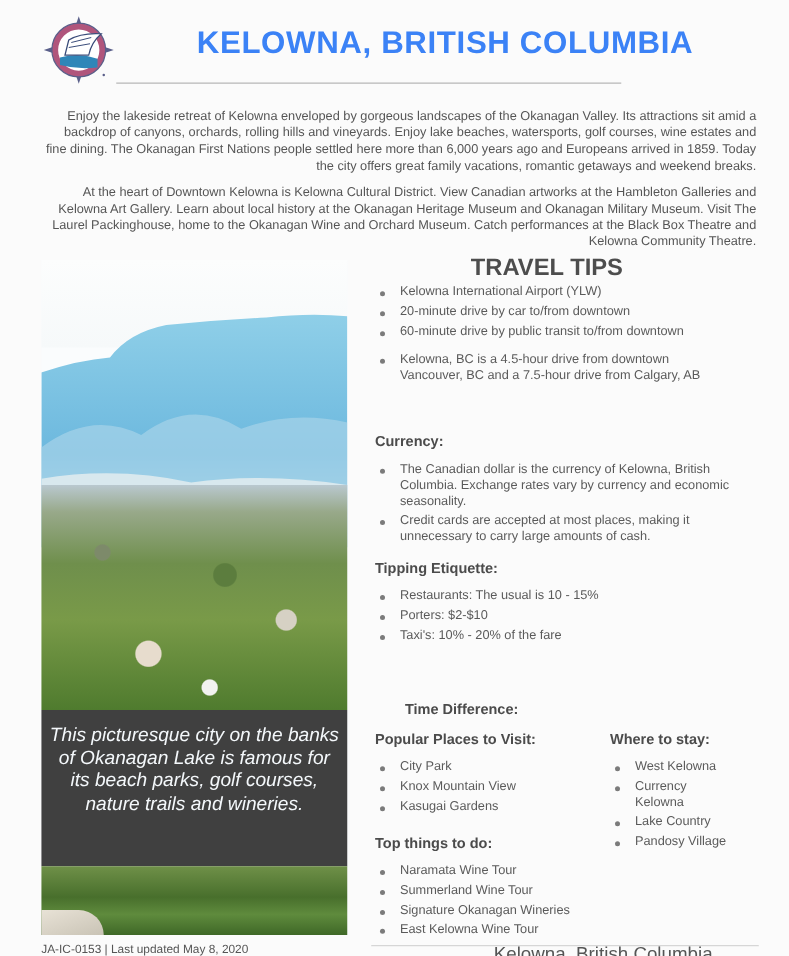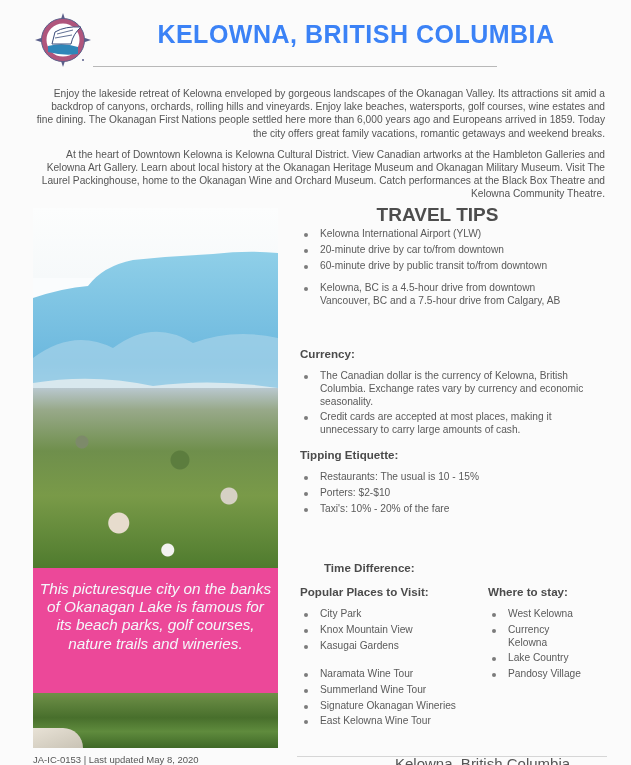--- a/index.html
+++ b/index.html
@@ -19,21 +19,21 @@
          background: linear-gradient(#fcfdfd, #f6f9fa); }
   .mountain { position: absolute; left: 0; top: 0; width: 245px; height: 230px; }
   .town { position: absolute; left: 0; top: 180px; width: 245px; height: 180px;
           background:
             radial-gradient(circle at 20% 30%, #7d8a6a 0 6px, transparent 7px),
             radial-gradient(circle at 60% 40%, #5c7d3e 0 9px, transparent 10px),
             radial-gradient(circle at 80% 60%, #d6d1c4 0 8px, transparent 9px),
             radial-gradient(circle at 35% 75%, #e7dccd 0 10px, transparent 11px),
             radial-gradient(circle at 55% 90%, #f2f2f0 0 6px, transparent 7px),
             linear-gradient(180deg, #b9c8cf 0%, #98a98a 12%, #6f8f4c 35%, #799a48 60%, #4f7b2e 100%); }
-  .caption { position: absolute; left: 0; top: 360px; width: 245px; height: 125px; background: #ec4899;
+  .caption { position: absolute; left: 0; top: 360px; width: 245px; height: 125px; background: #404040;
              color: #f4f8fb; font-style: italic; font-size: 15.3px; line-height: 18.2px; text-align: center;
              padding: 12px 6px 0 6px; }
   .grass { position: absolute; left: 0; top: 485px; width: 245px; height: 55px;
            background: linear-gradient(180deg, #6f9048 0%, #486f2c 45%, #5f8b3d 70%, #3f6827 100%); }
   .grass-road { position: absolute; left: 0; top: 520px; width: 50px; height: 20px;
                 background: linear-gradient(160deg, #e8e2d6, #c9c3b5); border-top-right-radius: 30px; }
 
   .tips-title { position: absolute; left: 300px; top: 204px; width: 275px; text-align: center; font-weight: bold;
                 font-size: 19px; color: #4d4d4d; }
   .sec { position: absolute; left: 300px; font-size: 11.2px; line-height: 14px; color: #555; }
@@ -138,20 +138,21 @@
   <h3>Where to stay:</h3>
   <ul>
     <li>West Kelowna</li>
     <li style="width:72px;">Currency Kelowna</li>
     <li>Lake Country</li>
     <li>Pandosy Village</li>
   </ul>
 </div>
 
 <div class="sec" style="top:668px; width:200px;">
+  <h3>Top things to do:</h3>
   <ul>
     <li>Naramata Wine Tour</li>
     <li>Summerland Wine Tour</li>
     <li>Signature Okanagan Wineries</li>
     <li>East Kelowna Wine Tour</li>
   </ul>
 </div>
 
 <div class="footer-rule"></div>
 <div class="footer-left">JA-IC-0153 | Last updated May 8, 2020</div>

